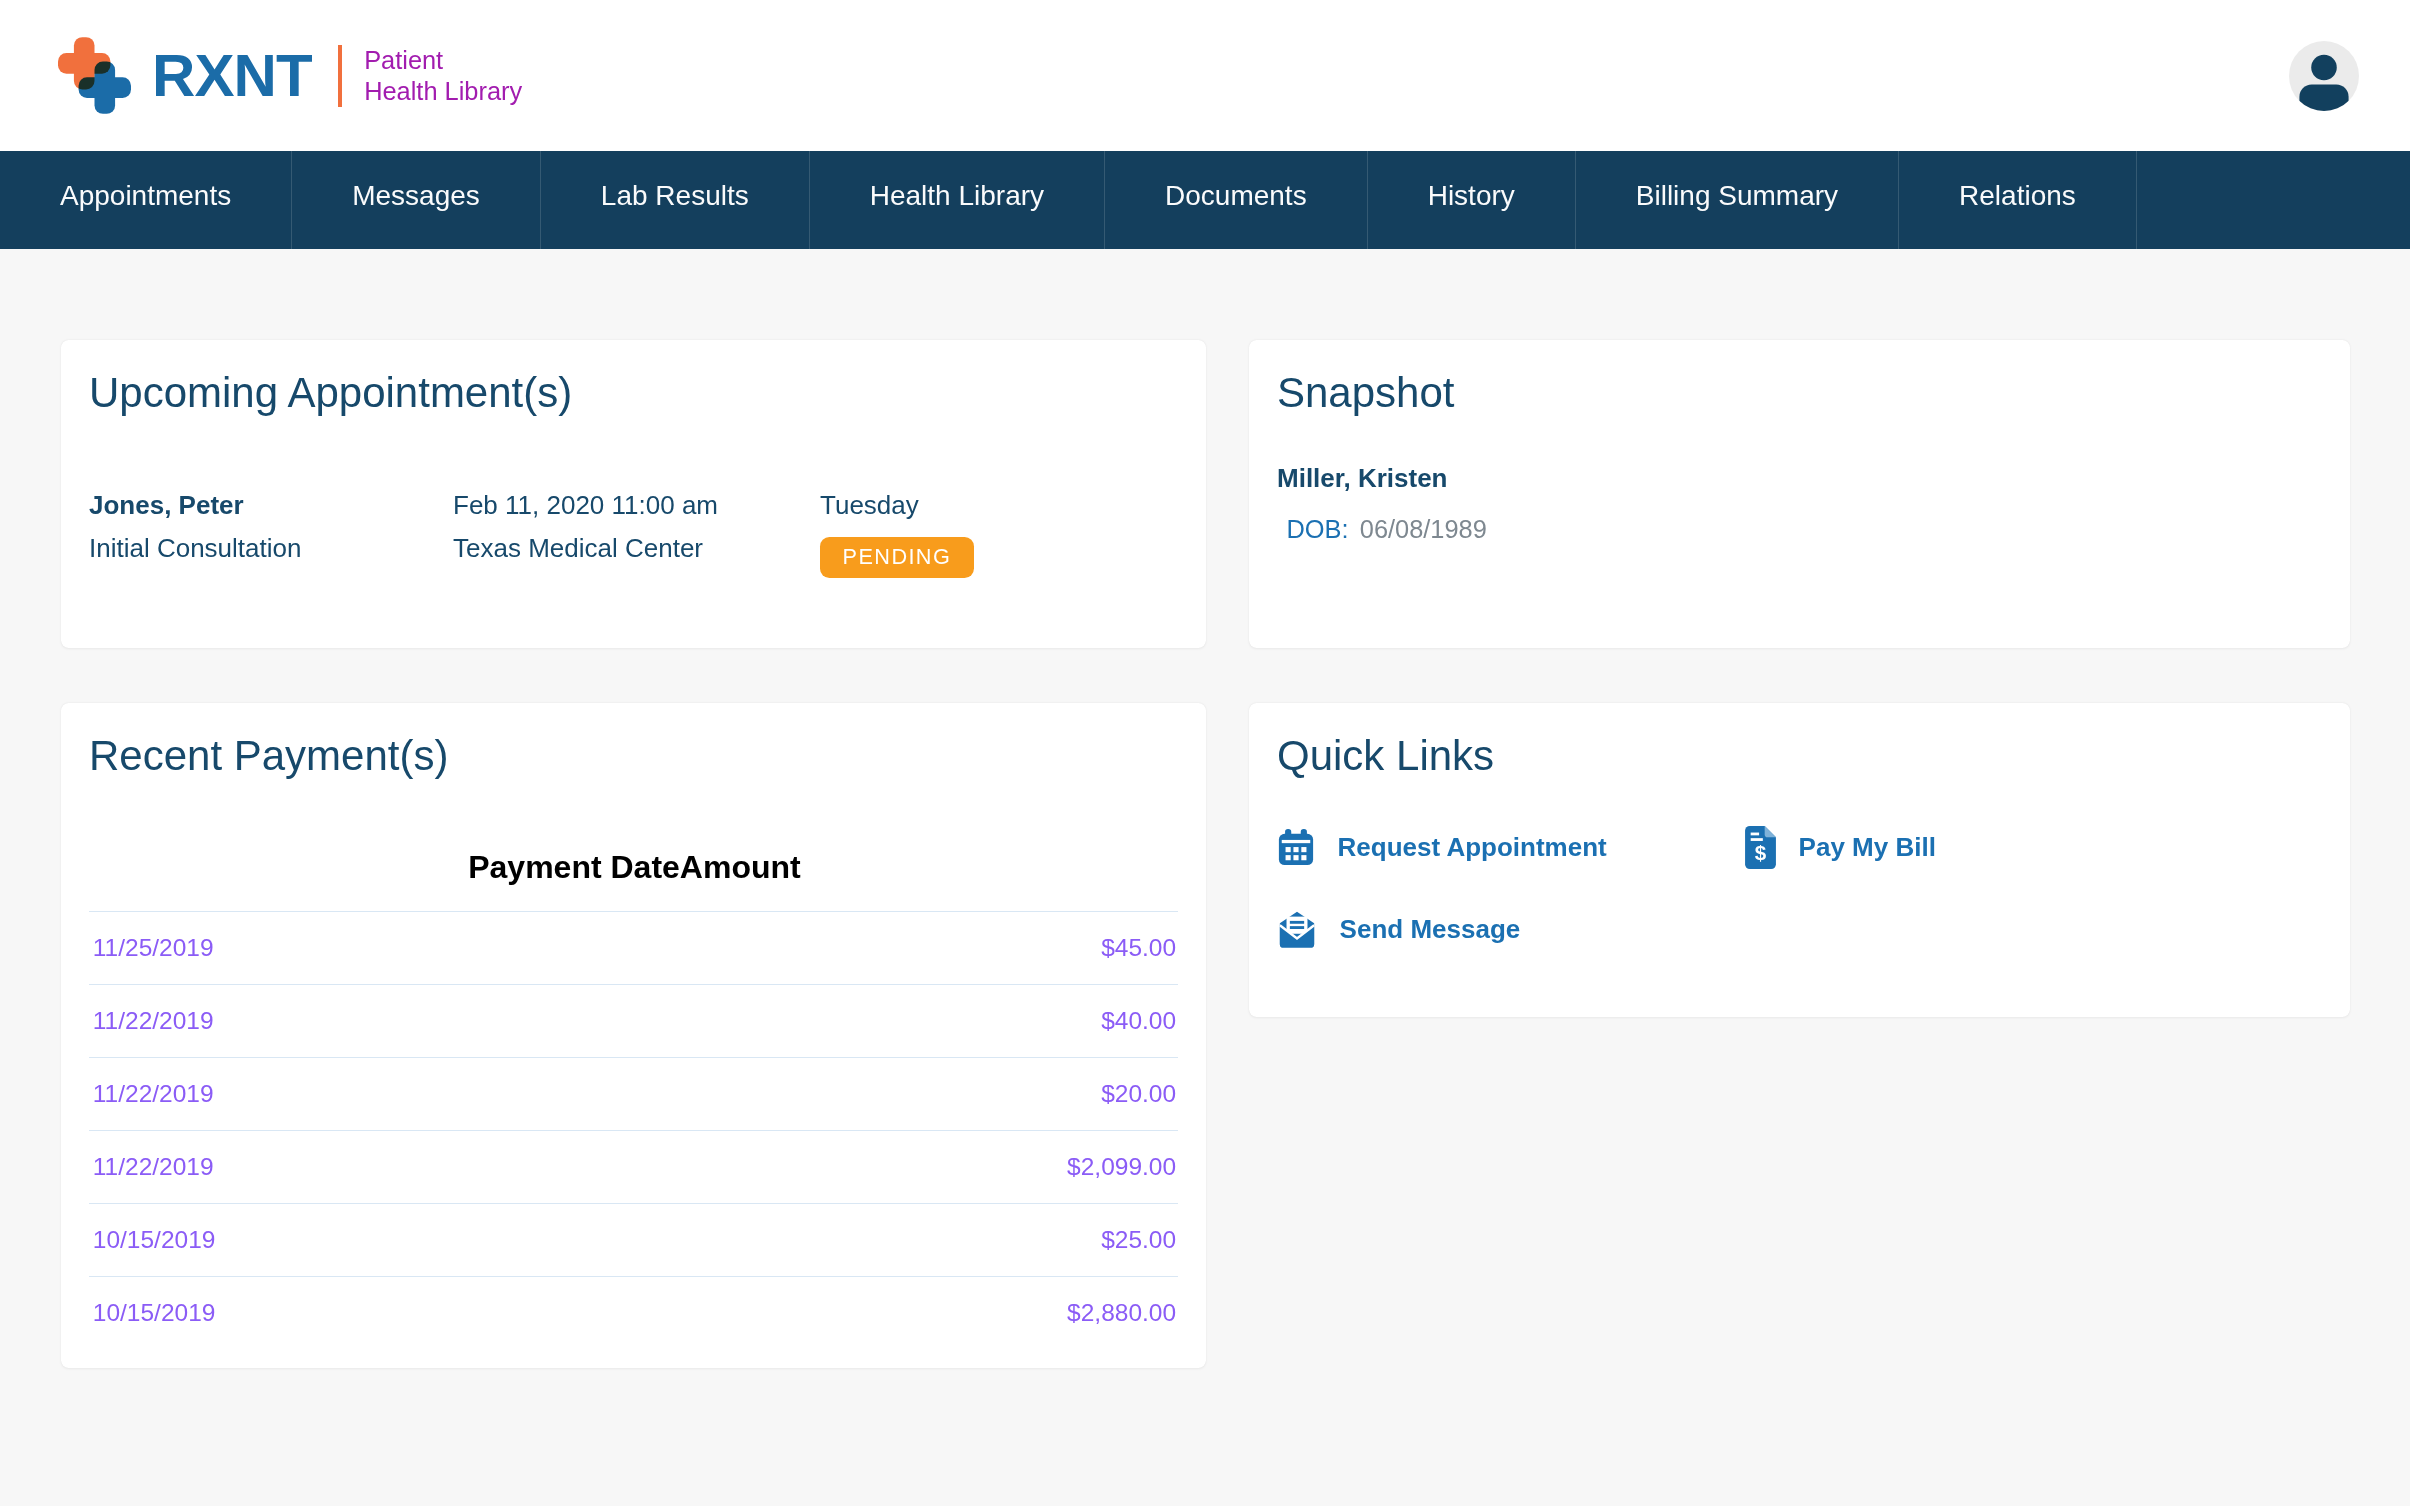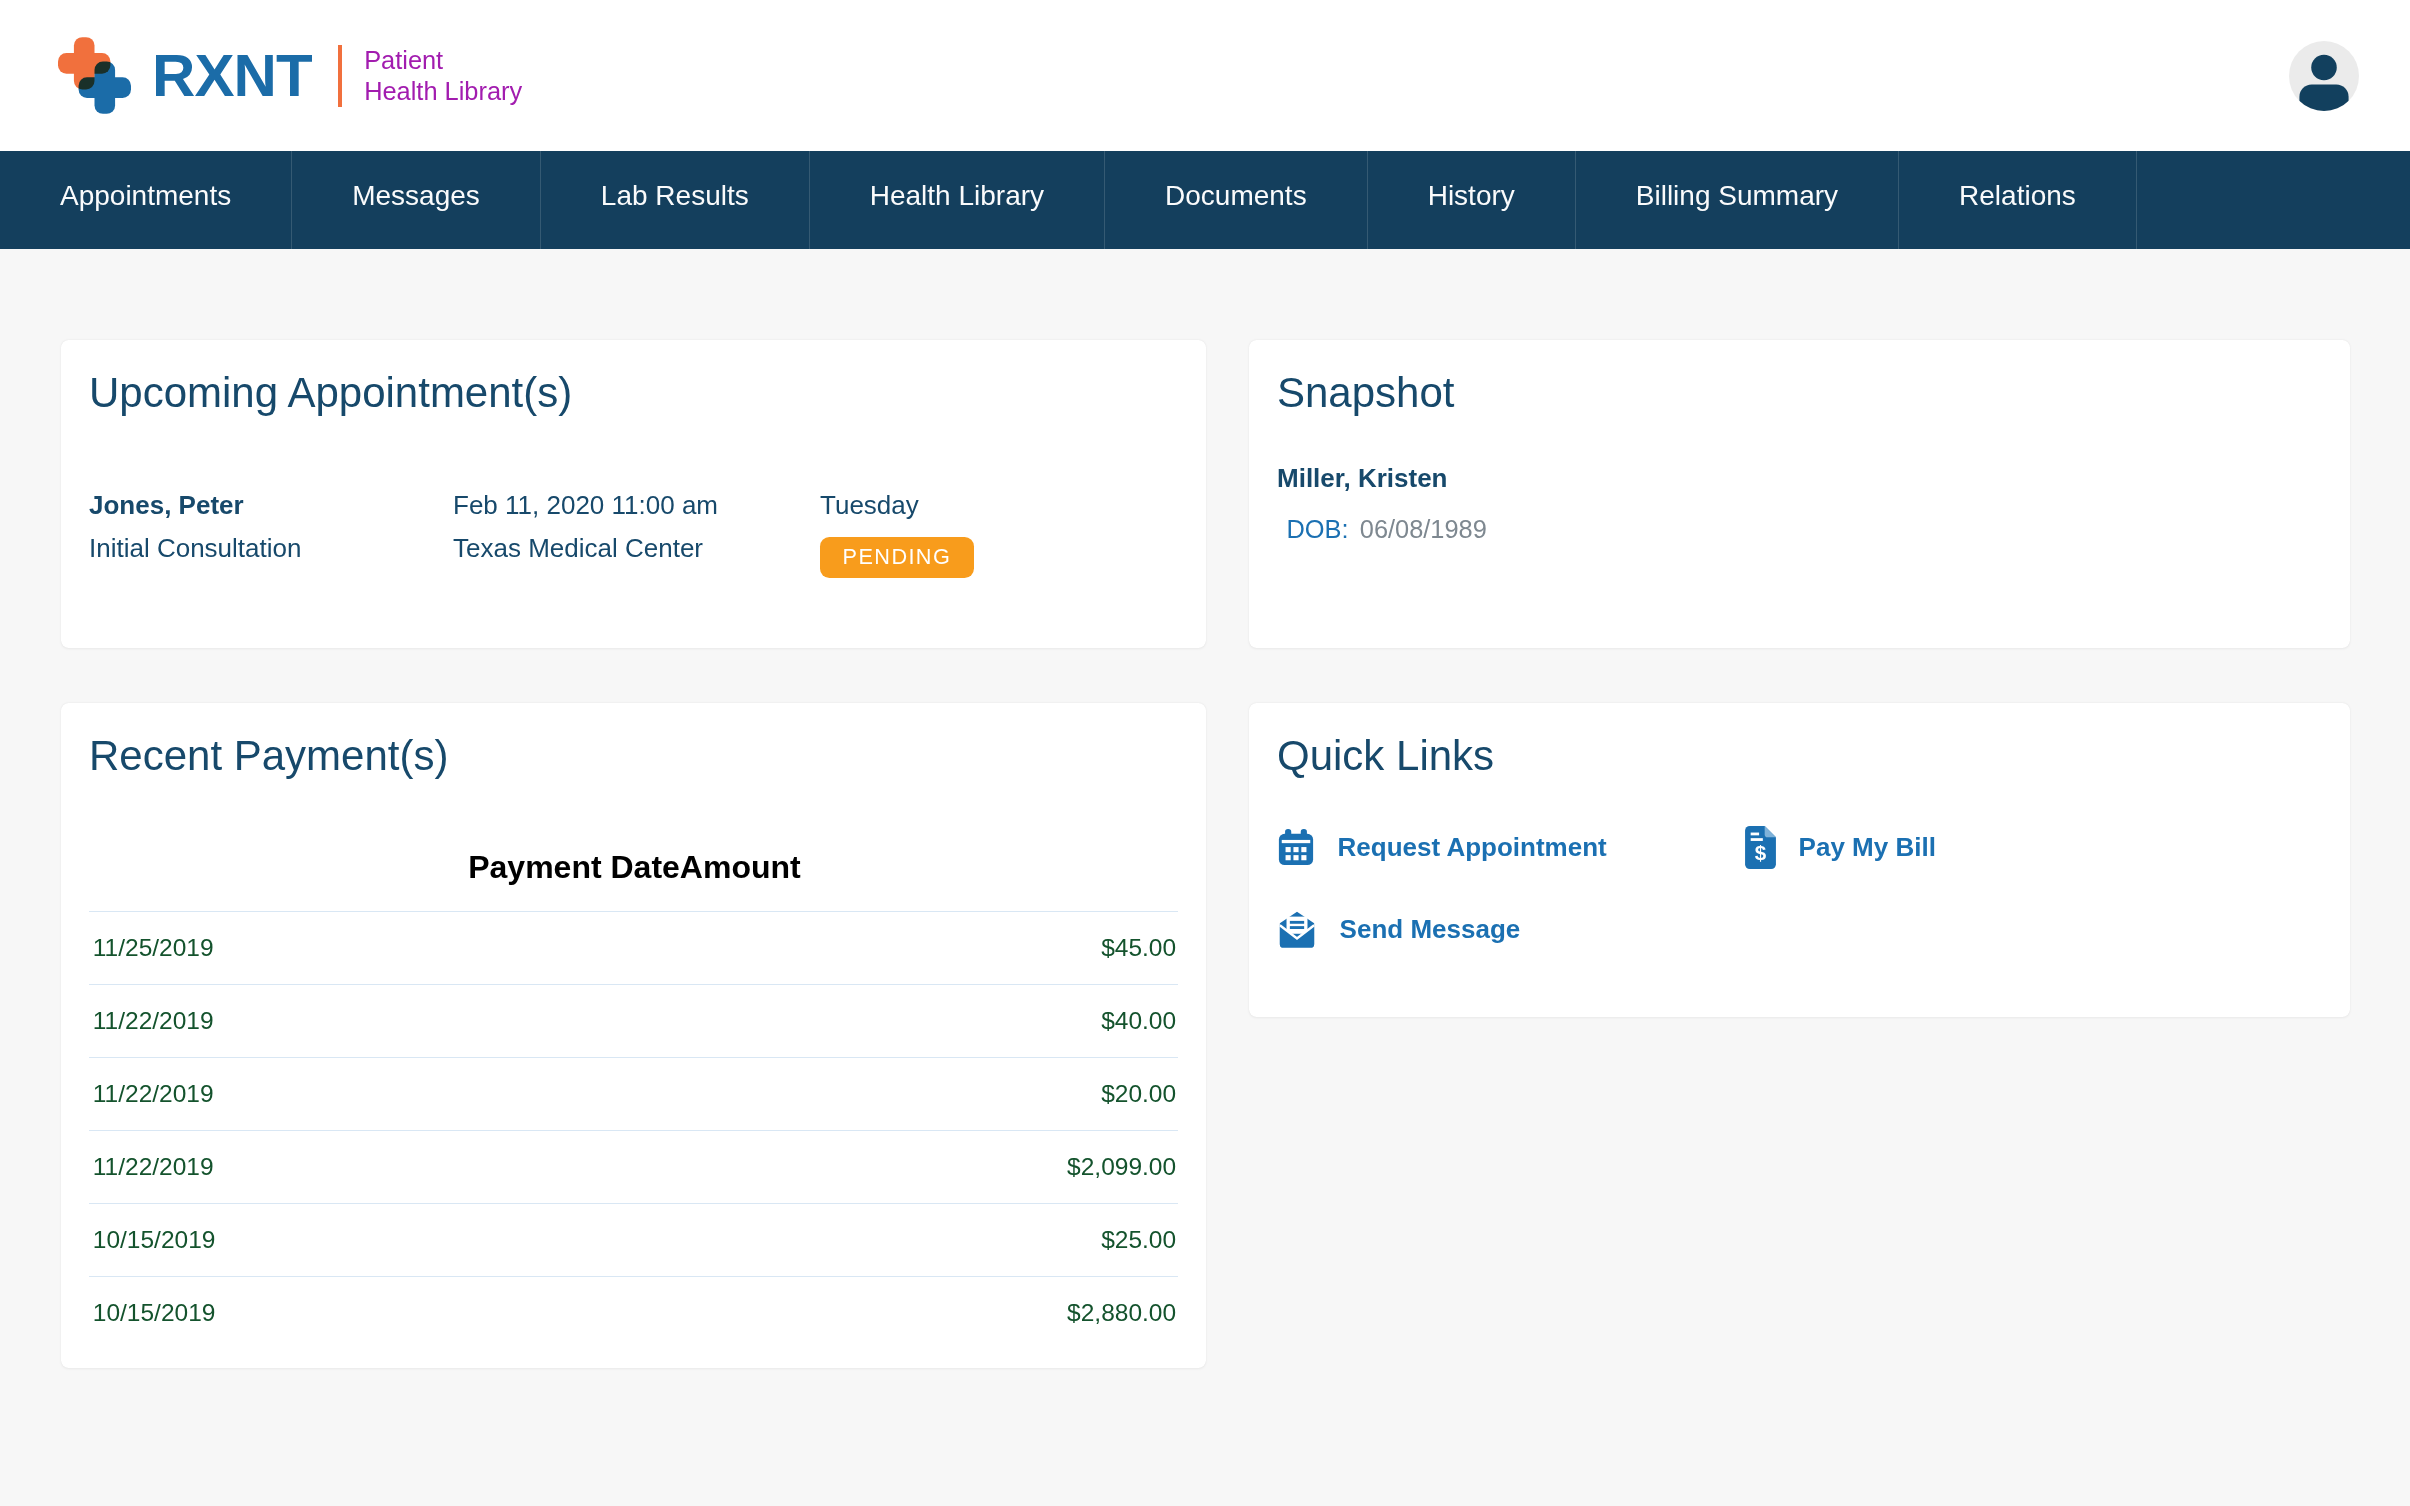--- a/index.html
+++ b/index.html
@@ -83,21 +83,21 @@
   
   .pay-header {
     margin-top:68px;
     display:flex; justify-content:center;
     font-size:32px; font-weight:600; color:#000000;
     padding:0 1.9px 24.5px 3.8px;
     border-bottom:1.9px solid #D9E7F4;
   }
   .pay-row {
     height:73px; display:flex; align-items:center; justify-content:space-between;
-    font-size:24.5px; color:#14532d;
+    font-size:24.5px; color:#8b5cf6;
     border-bottom:1.9px solid #D9E7F4;
     padding:0 1.9px 0 3.8px;
   }
   .pay-row:last-child { border-bottom:none; }
 
   
   .ql-grid {
     margin-top:45px;
     display:grid; grid-template-columns:468px auto;
     row-gap:40px; align-items:center; justify-items:start;

